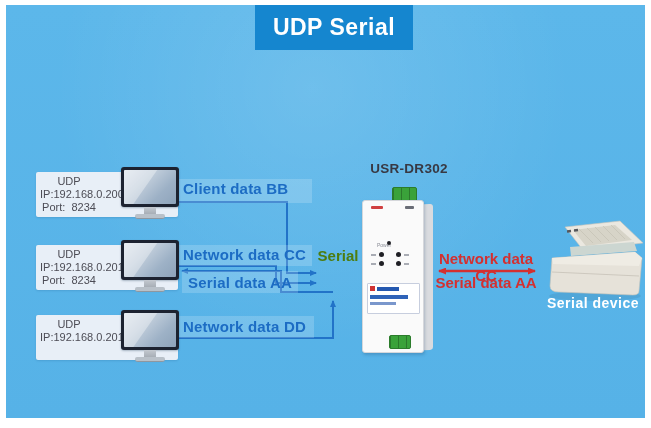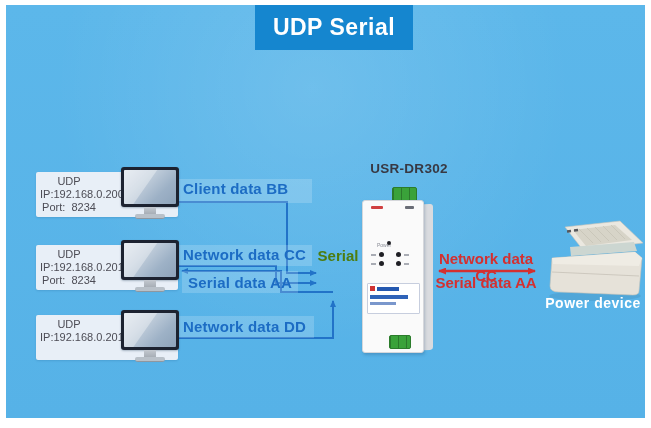--- a/index.html
+++ b/index.html
@@ -193,14 +193,14 @@
     <polygon points="38,20 80,15 97,30 51,36" fill="#d7d4c8"></polygon>
     <path d="M44,19 L58,33 M52,18 L66,32 M60,17 L74,31 M68,16 L82,30 M76,15 L90,29" stroke="#c4c1b5" stroke-width="0.7" fill="none"></path>
     <rect x="32" y="20" width="4" height="2.5" fill="#55575c" transform="rotate(-6 34 21)"></rect>
     <rect x="39" y="19" width="4" height="2.5" fill="#55575c" transform="rotate(-6 41 20)"></rect>
     <polygon points="35,37 99,32 102,41 36,46" fill="#ccd6d1"></polygon>
     <path d="M15,76 L17,48 L100,42 L107,48 L104,81 Q104,85 98,85 L24,82 Q15,82 15,76 Z" fill="#e6e2d9"></path>
     <path d="M15,76 L17,48 L100,42 L107,48 L104,81 Q104,85 98,85 L24,82 Q15,82 15,76 Z" fill="none" stroke="#c6c2b8" stroke-width="0.6"></path>
     <path d="M17,62 L104,66" stroke="#c6c2b8" stroke-width="0.8" fill="none"></path>
     <path d="M17,48 L100,42 L107,48 L104,56 L18,54 Z" fill="#efece4"></path>
   </svg>
-  <div class="serial-device-label">Power device</div>
+  <div class="serial-device-label">Serial device</div>
 </div>
 
 </body></html>

